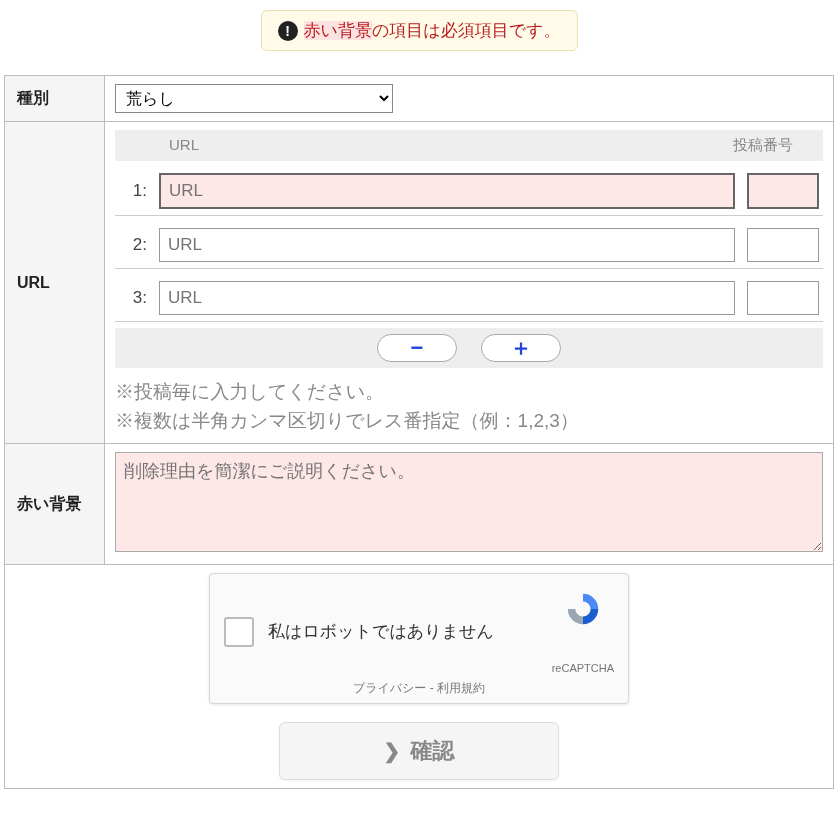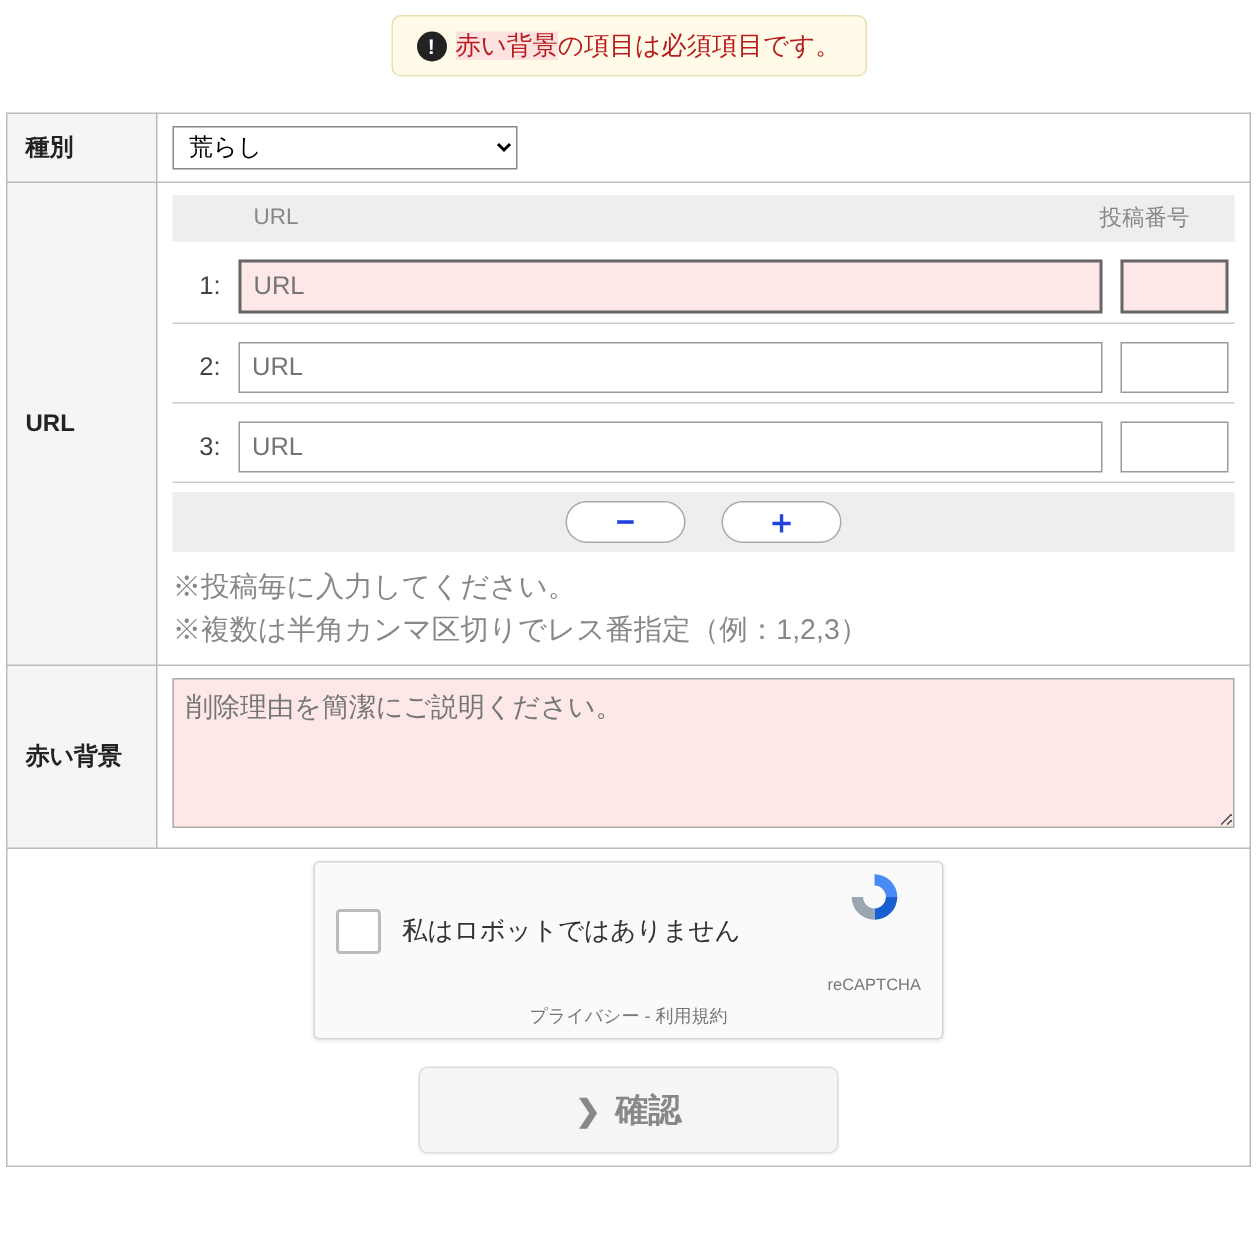--- a/index.html
+++ b/index.html
@@ -11,21 +11,21 @@
 .notice-text .red-bg { background: #fde2e2; }
 .notice-text { color: #b91c1c; }
 
 .form-table { width: 100%; border-collapse: collapse; border: 1px solid #bbb; }
 .form-table > tbody > tr > th { background: #f5f5f5; text-align: left; font-weight: bold; padding: 10px 12px; border: 1px solid #bbb; width: 100px; vertical-align: middle; font-size: 16px; }
 .form-table > tbody > tr > td { border: 1px solid #bbb; padding: 8px 10px; background: #fff; vertical-align: top; }
 
 .req-input { background: #fde7e7; border: 2px solid #666; padding: 6px 8px; font-size: 17px; color: #888; width: 360px; }
 .hint { color: #888; font-size: 16px; margin-top: 4px; }
 
-.select { border: 1px solid #888; padding: 4px 6px; font-size: 16px; background: #fff; width: 230px; }
+.select { border: 1px solid #888; padding: 4px 6px; font-size: 16px; background: #fff; width: 278px; }
 
 .url-section { display: flex; flex-direction: column; gap: 6px; }
 .url-head { display: flex; gap: 8px; background: #eee; padding: 6px 8px; color: #888; font-size: 15px; }
 .url-head-left { width: 38px; }
 .url-head-url { flex: 1; }
 .url-head-num { width: 82px; font-family: Liberation Mono, monospace; }
 
 .url-row { display: flex; align-items: center; gap: 12px; padding: 6px 4px; border-bottom: 1px solid #ccc; }
 .url-row:last-of-type { border-bottom: 1px solid #ccc; }
 .url-idx { width: 28px; color: #444; font-size: 17px; text-align: right; }
@@ -34,21 +34,21 @@
 .num-input { width: 72px; border: 1px solid #999; padding: 6px 4px; font-size: 17px; background: #fff; }
 .num-input.req { background: #fde7e7; border: 2px solid #666; }
 
 .url-ctrl { display: flex; justify-content: center; gap: 24px; background: #eee; padding: 6px; margin-top: 0; }
 .ctrl-btn { width: 80px; height: 28px; border: 1px solid #aaa; border-radius: 14px; background: #fff; display: flex; align-items: center; justify-content: center; cursor: pointer; font-size: 22px; font-weight: bold; color: #2244dd; }
 .url-notes { color: #888; font-size: 19px; margin-top: 4px; line-height: 1.5; }
 
 .reason-ta { width: 100%; height: 100px; background: #fde7e7; border: 1px solid #aaa; padding: 6px 8px; font-size: 18px; color: #777; resize: both; font-family: inherit; }
 
 .submit-cell { text-align: center; padding: 14px 10px; }
-.recaptcha { display: inline-block; border: 1px solid #d6d6d6; border-radius: 4px; background: #fafafa; padding: 4px 14px 6px 14px; width: 420px; box-shadow: 0 1px 3px rgba(0,0,0,0.1); margin-bottom: 18px; }
+.recaptcha { display: inline-block; border: 1px solid #d6d6d6; border-radius: 4px; background: #fafafa; padding: 16px 14px 6px 14px; width: 420px; box-shadow: 0 1px 3px rgba(0,0,0,0.1); margin-bottom: 18px; }
 .recaptcha-row { display: flex; align-items: center; gap: 14px; }
 .recaptcha-check { width: 30px; height: 30px; border: 2px solid #bbb; border-radius: 3px; background: #fff; flex-shrink: 0; }
 .recaptcha-label { font-size: 17px; color: #333; flex: 1; text-align: left; line-height: 1.4; }
 .recaptcha-logo { display: flex; flex-direction: column; align-items: center; font-size: 11px; color: #777; gap: 32px; }
 .recaptcha-badge { width: 38px; height: 38px; margin-bottom: 2px; }
 .recaptcha-links { text-align: center; font-size: 12px; color: #777; margin-top: 6px; }
 
 .confirm-btn { display: inline-flex; align-items: center; justify-content: center; gap: 10px; background: #f5f5f5; border: 1px solid #ddd; border-radius: 6px; width: 280px; height: 58px; font-size: 22px; font-weight: bold; color: #888; cursor: pointer; box-shadow: 0 1px 2px rgba(0,0,0,0.05); }
 .chev { font-size: 20px; color: #888; }
 </style>

